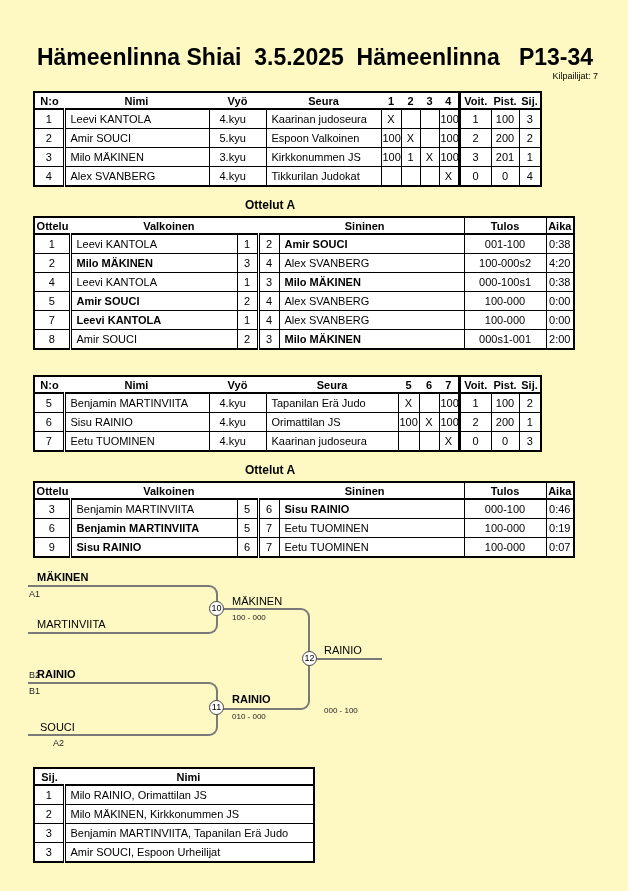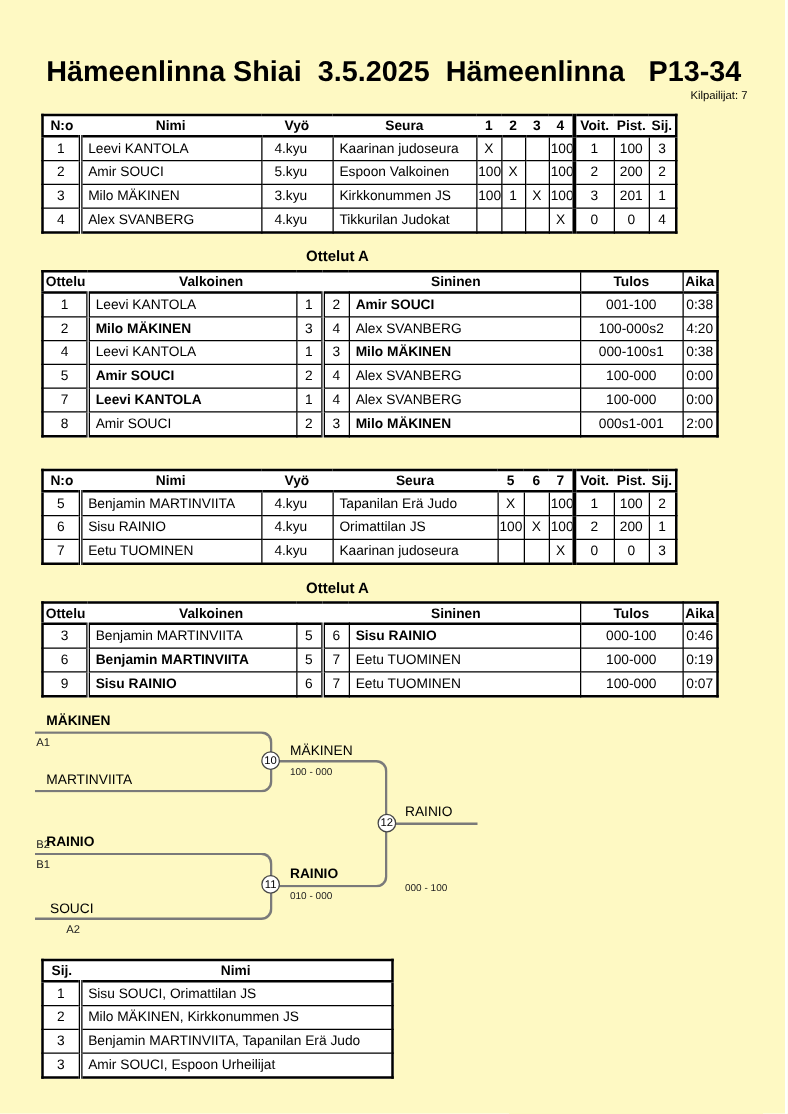--- a/index.html
+++ b/index.html
@@ -354,21 +354,21 @@
         <col style="width:30px">
         <col style="width:250px">
       </colgroup>
     <tbody>
         <tr>
       <th>Sij.</th>
       <th>Nimi</th>
     </tr>
     <tr>
       <td class="c dr">1</td>
-      <td class="l">Sisu SOUCI, Orimattilan JS</td>
+      <td class="l">Milo RAINIO, Orimattilan JS</td>
     </tr>
     <tr>
       <td class="c dr">2</td>
       <td class="l">Milo MÄKINEN, Kirkkonummen JS</td>
     </tr>
     <tr>
       <td class="c dr">3</td>
       <td class="l">Benjamin MARTINVIITA, Tapanilan Erä Judo</td>
     </tr>
     <tr>

